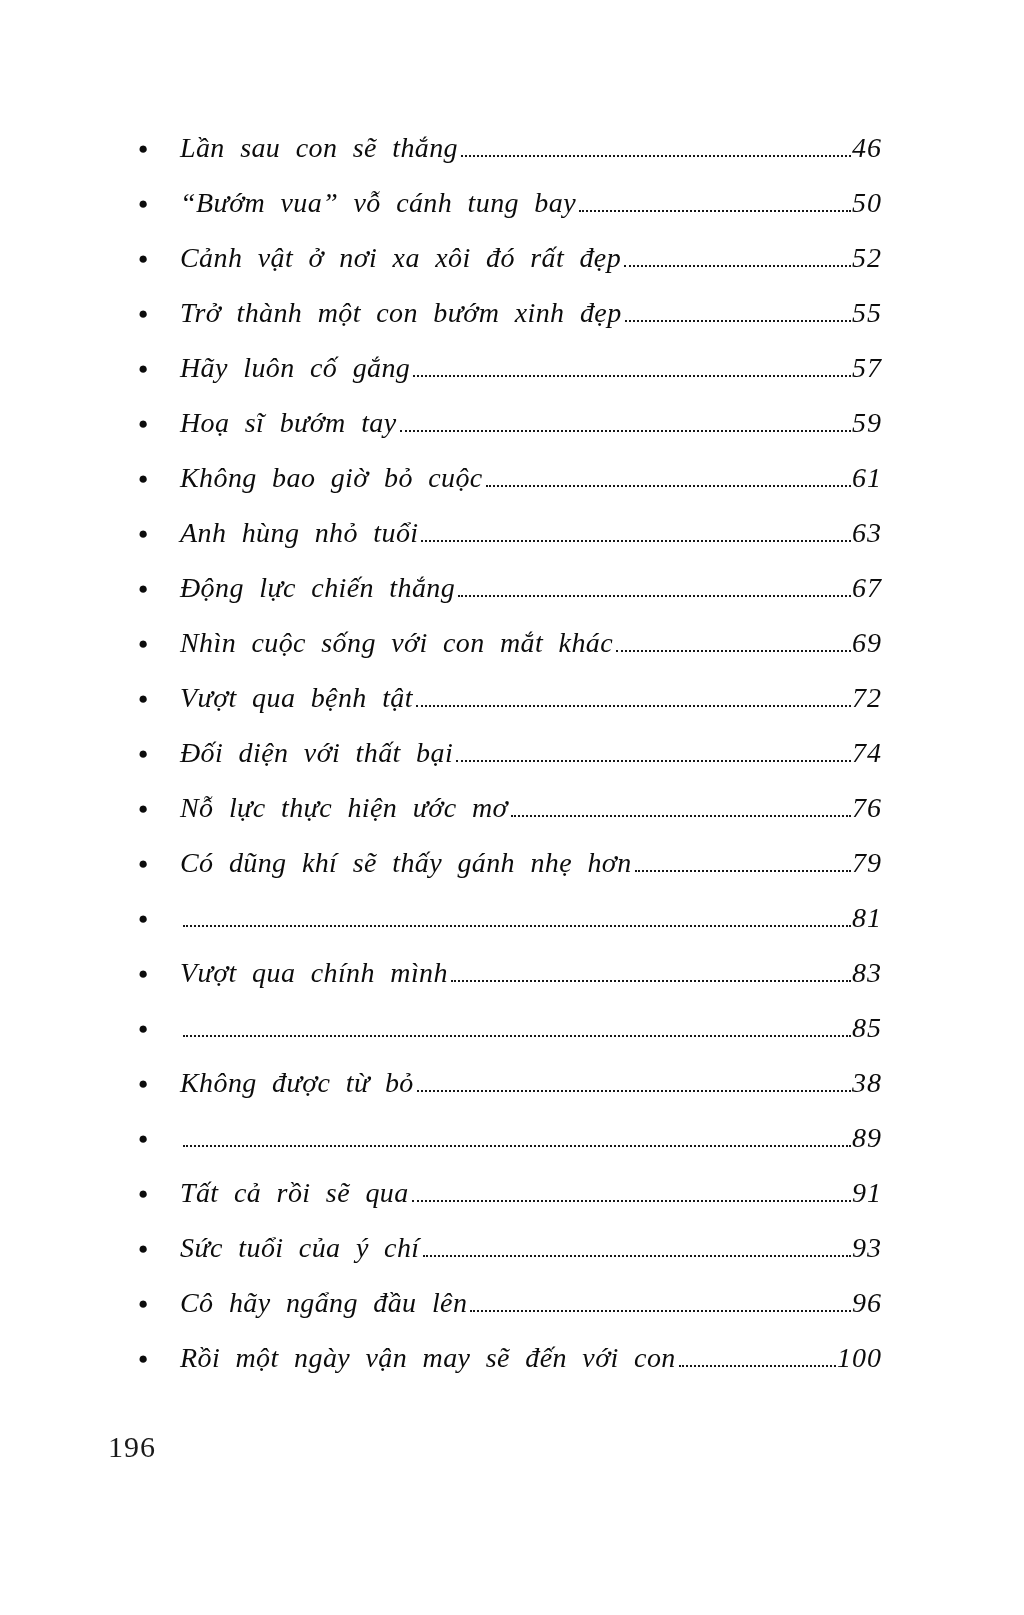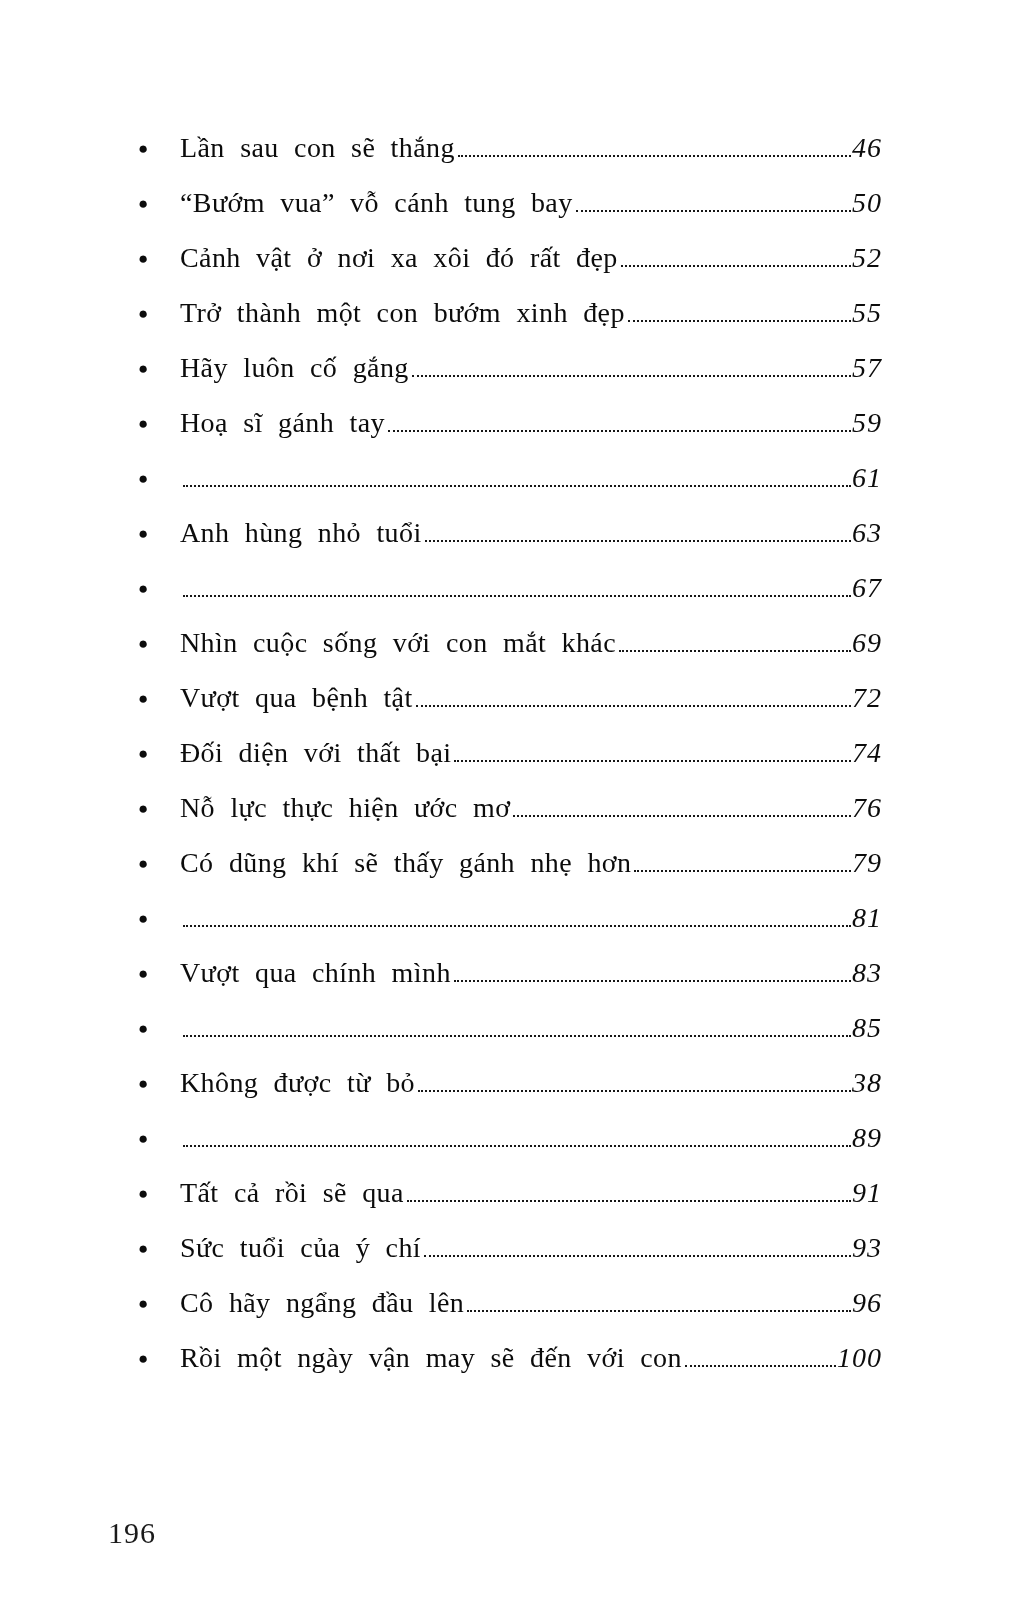--- a/index.html
+++ b/index.html
@@ -32,20 +32,21 @@
   .bullet {
     width: 42px;
     flex: 0 0 42px;
     font-size: 17px;
     color: #0c0c0c;
     font-style: normal;
     line-height: 1;
     transform: translateY(-3px);
   }
   .title {
+    font-style: italic;
     font-size: 28px;
     white-space: nowrap;
     word-spacing: 8px;
     letter-spacing: 0.4px;
     line-height: 1.15;
   }
   .leader {
     flex: 1 1 auto;
     min-width: 8px;
     border-bottom: 2px dotted #161616;
@@ -53,21 +54,21 @@
   }
   .pagenum {
     font-style: italic;
     font-size: 28px;
     white-space: nowrap;
     letter-spacing: 1px;
   }
   .folio {
     position: absolute;
     left: 108px;
-    top: 1516px;
+    top: 1430px;
     font-size: 30px;
     font-style: normal;
     color: #1a1a1a;
     letter-spacing: 1px;
   }
 </style>
 </head>
 <body>
 
 <div class="page">
@@ -102,40 +103,42 @@
 
     <div class="toc-row">
       <span class="bullet">●</span>
       <span class="title">Hãy luôn cố gắng</span>
       <span class="leader"></span>
       <span class="pagenum">57</span>
     </div>
 
     <div class="toc-row">
       <span class="bullet">●</span>
-      <span class="title">Hoạ sĩ gánh tay</span>
+      <span class="title">Hoạ sĩ bướm tay</span>
       <span class="leader"></span>
       <span class="pagenum">59</span>
     </div>
 
     <div class="toc-row">
       <span class="bullet">●</span>
+      <span class="title">Không bao giờ bỏ cuộc</span>
       <span class="leader"></span>
       <span class="pagenum">61</span>
     </div>
 
     <div class="toc-row">
       <span class="bullet">●</span>
       <span class="title">Anh hùng nhỏ tuổi</span>
       <span class="leader"></span>
       <span class="pagenum">63</span>
     </div>
 
     <div class="toc-row">
       <span class="bullet">●</span>
+      <span class="title">Động lực chiến thắng</span>
       <span class="leader"></span>
       <span class="pagenum">67</span>
     </div>
 
     <div class="toc-row">
       <span class="bullet">●</span>
       <span class="title">Nhìn cuộc sống với con mắt khác</span>
       <span class="leader"></span>
       <span class="pagenum">69</span>
     </div>

